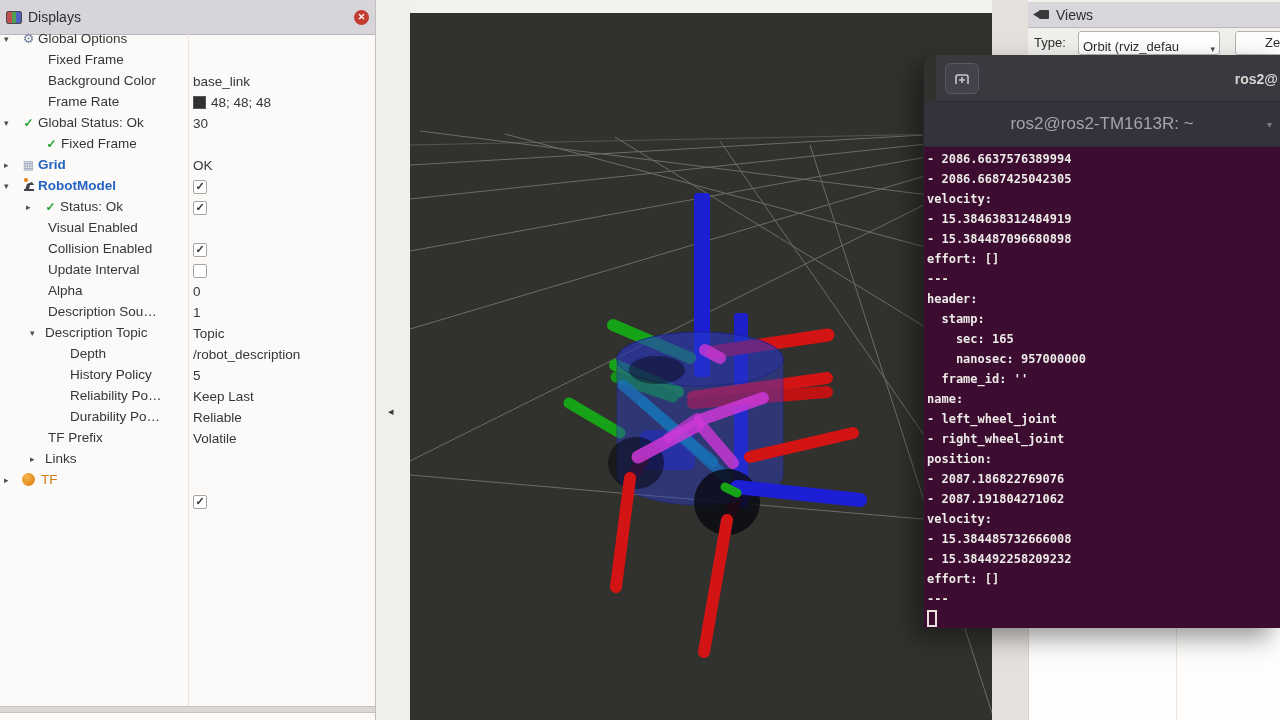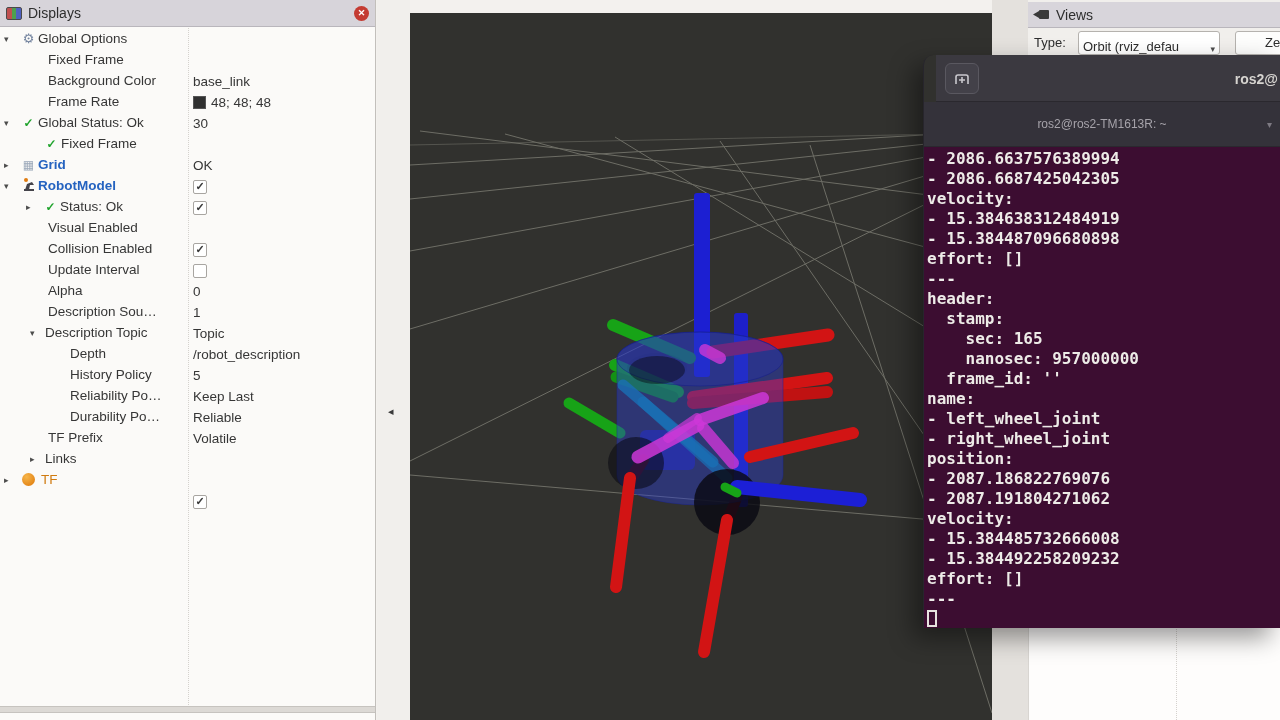--- a/index.html
+++ b/index.html
@@ -3,21 +3,21 @@
 <meta charset="utf-8">
 <style>
   * { margin:0; padding:0; box-sizing:border-box; }
   html,body { width:1280px; height:720px; overflow:hidden; background:#f3f1ee;
               font-family:"Liberation Sans", sans-serif; }
   .abs { position:absolute; }
 
   
   #displays-panel { left:0; top:0; width:376px; height:720px; background:#fbfaf8;
                     border-right:1px solid #c2bfbb; }
-  .panel-titlebar { position:absolute; left:0; top:0; width:100%; height:27px;
+  .panel-titlebar { position:absolute; left:0; top:0; width:100%; height:35px;
                     background:#d7d4da; border-bottom:1px solid #b9b6bc;
                     display:flex; align-items:center; padding:12px 6px; }
   .panel-title { font-size:14px; color:#2e2e2e; margin-left:6px; }
   .displays-icon { width:16px; height:13px; border:1px solid #4a4a4a; border-radius:2px;
                    background:linear-gradient(90deg,#c05050 0 33%,#4ea04e 33% 66%,#5060c0 66%); }
   .close-btn { margin-left:auto; width:15px; height:15px; border-radius:50%;
                background:#c43b32; color:#fff; font-size:9px; font-weight:bold;
                display:flex; align-items:center; justify-content:center; }
   #tree { position:absolute; left:0; top:28px; width:100%; }
   .col-divider { position:absolute; left:188px; top:28px; width:0; height:677px;
@@ -81,24 +81,24 @@
   .term-header { position:relative; height:47px; background:#3b3940;
                  border-bottom:1px solid #2a282e;margin-left:12px; }
   .newtab-btn { position:absolute; left:9px; top:8px; width:34px; height:31px;
                 border:1px solid #5a5860; border-radius:6px; background:#434149;
                 display:flex; align-items:center; justify-content:center; }
   .term-title { position:absolute; right:2px; top:0; height:47px; display:flex;
                 align-items:center; font-size:14px; font-weight:bold; color:#d6d4d0; }
   .term-tabbar { position:relative; height:45px; background:#34323a;
                  border-bottom:1px solid #2a282e; display:flex; align-items:center;
                  justify-content:center; }
-  .tab-title { font-size:12px; color:#a6a3aa; }
+  .tab-title { font-size:17px; color:#a6a3aa; }
   .tab-chevron { position:absolute; right:8px; font-size:10px; color:#7d7a82; }
   .term-body { height:481px; background:#3c0d31; padding:2px 0 0 3px;
-               font-family:"DejaVu Sans Mono", monospace; font-size:16px;
+               font-family:"DejaVu Sans Mono", monospace; font-size:12px;
                font-weight:600; color:#edebe7; }
   .tline { height:20px; line-height:20px; white-space:pre; }
   .term-cursor { width:10px; height:17px; border:2px solid #e6e3df; margin-top:1px; }
 </style>
 </head>
 <body>
 
 <div class="abs" id="viewport">
   <svg width="582" height="707" viewBox="0 0 582 707">
 

